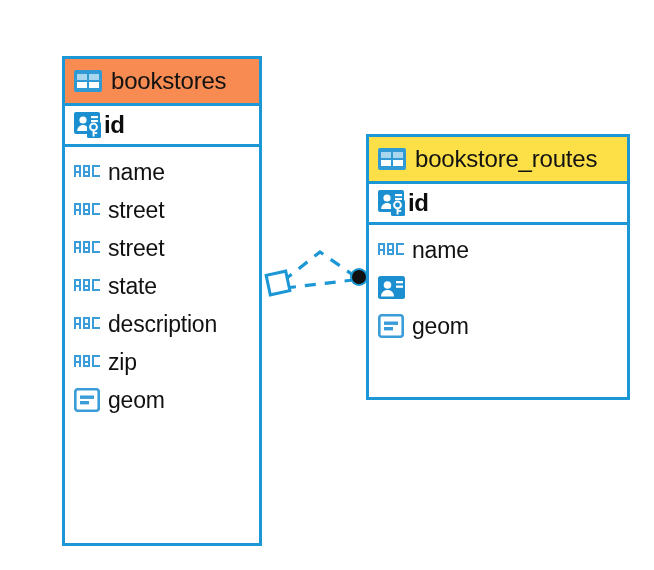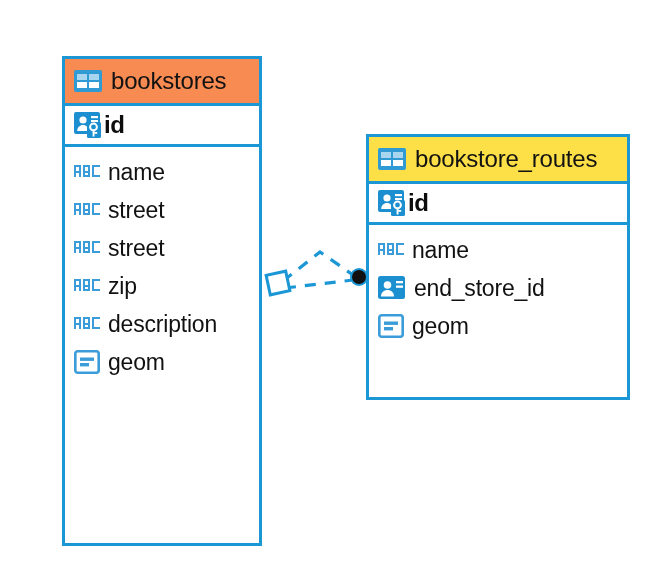--- a/index.html
+++ b/index.html
@@ -225,20 +225,65 @@
               <rect x="18" y="0" width="8" height="2"></rect>
                 <rect x="18" y="2" width="2" height="10"></rect>
               <rect x="18" y="10" width="8" height="2"></rect>
             </g>
           </svg>
         </span>
         <span class="field-label">street</span>
       </div>
 
 
+      <div class="field-row">
+        <span>
+          <svg class="icon icon-abc" viewBox="0 0 26 14" xmlns="http://www.w3.org/2000/svg">
+            <g fill="#3a9cd8">
+              <rect x="0" y="0" width="7" height="2"></rect>
+                <rect x="0" y="2" width="2" height="10"></rect>
+              <rect x="5" y="2" width="2" height="10"></rect>
+                <rect x="0" y="6" width="7" height="2"></rect>
+              <rect x="9" y="0" width="7" height="2"></rect>
+                <rect x="9" y="2" width="2" height="10"></rect>
+              <rect x="14" y="2" width="2" height="4"></rect>
+                <rect x="9" y="6" width="7" height="2"></rect>
+              <rect x="14" y="8" width="2" height="4"></rect>
+                <rect x="9" y="10" width="7" height="2"></rect>
+              <rect x="18" y="0" width="8" height="2"></rect>
+                <rect x="18" y="2" width="2" height="10"></rect>
+              <rect x="18" y="10" width="8" height="2"></rect>
+            </g>
+          </svg>
+        </span>
+        <span class="field-label">state</span>
+      </div>
+
+      <div class="field-row">
+        <span>
+          <svg class="icon icon-abc" viewBox="0 0 26 14" xmlns="http://www.w3.org/2000/svg">
+            <g fill="#3a9cd8">
+              <rect x="0" y="0" width="7" height="2"></rect>
+                <rect x="0" y="2" width="2" height="10"></rect>
+              <rect x="5" y="2" width="2" height="10"></rect>
+                <rect x="0" y="6" width="7" height="2"></rect>
+              <rect x="9" y="0" width="7" height="2"></rect>
+                <rect x="9" y="2" width="2" height="10"></rect>
+              <rect x="14" y="2" width="2" height="4"></rect>
+                <rect x="9" y="6" width="7" height="2"></rect>
+              <rect x="14" y="8" width="2" height="4"></rect>
+                <rect x="9" y="10" width="7" height="2"></rect>
+              <rect x="18" y="0" width="8" height="2"></rect>
+                <rect x="18" y="2" width="2" height="10"></rect>
+              <rect x="18" y="10" width="8" height="2"></rect>
+            </g>
+          </svg>
+        </span>
+        <span class="field-label">description</span>
+      </div>
 
       <div class="field-row">
         <span>
           <svg class="icon icon-abc" viewBox="0 0 26 14" xmlns="http://www.w3.org/2000/svg">
             <g fill="#3a9cd8">
               <rect x="0" y="0" width="7" height="2"></rect>
                 <rect x="0" y="2" width="2" height="10"></rect>
               <rect x="5" y="2" width="2" height="10"></rect>
                 <rect x="0" y="6" width="7" height="2"></rect>
               <rect x="9" y="0" width="7" height="2"></rect>
@@ -247,43 +292,20 @@
                 <rect x="9" y="6" width="7" height="2"></rect>
               <rect x="14" y="8" width="2" height="4"></rect>
                 <rect x="9" y="10" width="7" height="2"></rect>
               <rect x="18" y="0" width="8" height="2"></rect>
                 <rect x="18" y="2" width="2" height="10"></rect>
               <rect x="18" y="10" width="8" height="2"></rect>
             </g>
           </svg>
         </span>
         <span class="field-label">zip</span>
-      </div>
-
-      <div class="field-row">
-        <span>
-          <svg class="icon icon-abc" viewBox="0 0 26 14" xmlns="http://www.w3.org/2000/svg">
-            <g fill="#3a9cd8">
-              <rect x="0" y="0" width="7" height="2"></rect>
-                <rect x="0" y="2" width="2" height="10"></rect>
-              <rect x="5" y="2" width="2" height="10"></rect>
-                <rect x="0" y="6" width="7" height="2"></rect>
-              <rect x="9" y="0" width="7" height="2"></rect>
-                <rect x="9" y="2" width="2" height="10"></rect>
-              <rect x="14" y="2" width="2" height="4"></rect>
-                <rect x="9" y="6" width="7" height="2"></rect>
-              <rect x="14" y="8" width="2" height="4"></rect>
-                <rect x="9" y="10" width="7" height="2"></rect>
-              <rect x="18" y="0" width="8" height="2"></rect>
-                <rect x="18" y="2" width="2" height="10"></rect>
-              <rect x="18" y="10" width="8" height="2"></rect>
-            </g>
-          </svg>
-        </span>
-        <span class="field-label">description</span>
       </div>
 
       <div class="field-row">
         <span>
           <svg class="icon icon-geom" viewBox="0 0 26 24" xmlns="http://www.w3.org/2000/svg">
             <rect x="1.3" y="1.3" width="23.4" height="21.4" rx="2.5" fill="#ffffff" stroke="#3a9cd8" stroke-width="2.6"></rect>
             <rect x="6" y="7.5" width="14" height="3.4" fill="#3a9cd8"></rect>
             <rect x="6" y="13" width="9" height="3.4" fill="#3a9cd8"></rect>
           </svg>
         </span>
@@ -357,21 +379,20 @@
       <div class="field-row">
         <span>
           <svg class="icon icon-fk" viewBox="0 0 28 24" xmlns="http://www.w3.org/2000/svg">
             <rect x="0" y="0" width="27" height="23" rx="2.5" fill="#1b8fd0"></rect>
             <circle cx="9.5" cy="9" r="3.8" fill="#ffffff"></circle>
             <path d="M3 20.5 c0-3.8 2.9-6.4 6.5-6.4 s6.5 2.6 6.5 6.4 z" fill="#ffffff"></path>
             <rect x="18" y="5" width="7" height="2.3" fill="#ffffff"></rect>
             <rect x="18" y="9.5" width="7" height="2.3" fill="#ffffff"></rect>
           </svg>
         </span>
-        <span class="field-label">end_store_id</span>
       </div>
 
       <div class="field-row">
         <span>
           <svg class="icon icon-geom" viewBox="0 0 26 24" xmlns="http://www.w3.org/2000/svg">
             <rect x="1.3" y="1.3" width="23.4" height="21.4" rx="2.5" fill="#ffffff" stroke="#3a9cd8" stroke-width="2.6"></rect>
             <rect x="6" y="7.5" width="14" height="3.4" fill="#3a9cd8"></rect>
             <rect x="6" y="13" width="9" height="3.4" fill="#3a9cd8"></rect>
           </svg>
         </span>

